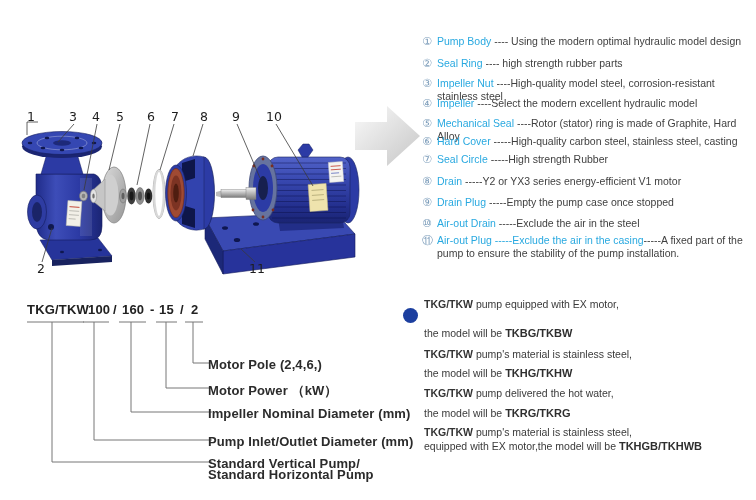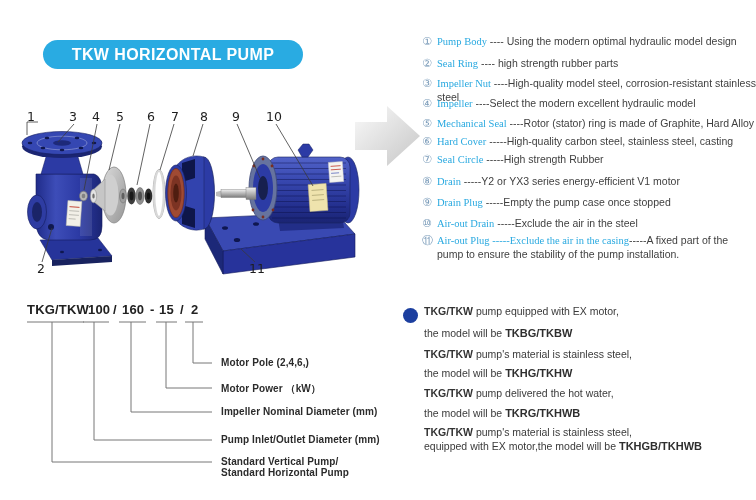--- a/index.html
+++ b/index.html
@@ -19,46 +19,43 @@
   
   svg.diagram { position:absolute; left:10px; top:100px; width:412px; height:192px; }
   .callout-num { font-family:"DejaVu Sans","Liberation Sans",sans-serif; font-size:12.5px; fill:#1e1e1e; }
 
   
   .part-item {
     position:absolute; left:422px; width:334px; padding-left:15px;
     font-size:10.5px; line-height:12.5px; color:#3f3f3f;
   }
   .pnum { position:absolute; left:0; top:0; color:#7b9cba; font-size:11px; }
-  .pname { color:#29a9e0;font-family:Liberation Serif, serif; }
+  .pname { color:#29a9e0; }
   .pdesc { color:#3f3f3f; }
 
   
   .mseg { position:absolute; top:302px; font-weight:bold; font-size:13px; color:#222; letter-spacing:.2px; }
   svg.model-lines { position:absolute; left:0; top:318px; width:360px; height:165px; }
-  .mlabel { position:absolute; left:221px; font-size:10px; font-weight:bold; color:#2b2b2b; letter-spacing:.1px; }
+  .mlabel { position:absolute; left:208px; font-size:13px; font-weight:bold; color:#2b2b2b; letter-spacing:.1px; }
 
   
   .bullet {
     position:absolute; left:403px; top:308px; width:15px; height:15px;
     border-radius:50%; background:#1c3f9f;
   }
   .vline { position:absolute; left:424px; width:320px; font-size:10.5px; color:#3a3a3a; }
   .vline b { font-weight:bold; color:#333; }
   .vline .model { font-size:11px; color:#2e2e2e; }
   .vline .model.lg { font-size:11px; }
 </style>
 </head>
 <body>
 
 <div class="page">
 
-  <div class="banner">
-    <span>TKW HORIZONTAL PUMP</span>
-  </div>
 
   <svg class="diagram" viewBox="0 0 412 192">
     <defs>
       <linearGradient id="gArrow" x1="0" y1="0" x2="1" y2="1">
         <stop offset="0" stop-color="#fafafa"></stop>
           <stop offset="1" stop-color="#c6c6c6"></stop>
       </linearGradient>
       <linearGradient id="gPump" x1="0" y1="0" x2="1" y2="0">
         <stop offset="0" stop-color="#202c8a"></stop>
           <stop offset=".3" stop-color="#3d4db8"></stop>
@@ -268,23 +265,23 @@
     <div class="mlabel" style="top:357px">Motor Pole (2,4,6,)</div>
     <div class="mlabel" style="top:382px">Motor Power （kW）</div>
     <div class="mlabel" style="top:406px">Impeller Nominal Diameter (mm)</div>
     <div class="mlabel" style="top:434px">Pump Inlet/Outlet Diameter (mm)</div>
     <div class="mlabel" style="top:456px">Standard Vertical Pump/</div>
     <div class="mlabel" style="top:467px">Standard Horizontal Pump</div>
   </div>
 
   <div>
     <span class="bullet"></span>
-    <div class="vline" style="top:305px"><b>TKG/TKW</b><span> pump equipped with EX motor,</span></div>
+    <div class="vline" style="top:298px"><b>TKG/TKW</b><span> pump equipped with EX motor,</span></div>
     <div class="vline" style="top:327px"><span>the model will be </span><b class="model">TKBG/TKBW</b></div>
     <div class="vline" style="top:348px"><b>TKG/TKW</b><span> pump's material is stainless steel,</span></div>
     <div class="vline" style="top:367px"><span>the model will be </span><b class="model">TKHG/TKHW</b></div>
     <div class="vline" style="top:387px"><b>TKG/TKW</b><span> pump delivered the hot water,</span></div>
-    <div class="vline" style="top:407px"><span>the model will be </span><b class="model">TKRG/TKHWB</b></div>
+    <div class="vline" style="top:407px"><span>the model will be </span><b class="model">TKRG/TKRG</b></div>
     <div class="vline" style="top:426px"><b>TKG/TKW</b><span> pump's material is stainless steel,</span></div>
     <div class="vline" style="top:440px"><span>equipped with EX motor,the model will be </span><b class="model lg">TKHGB/TKHWB</b></div>
   </div>
 
 </div>
 
 </body></html>

